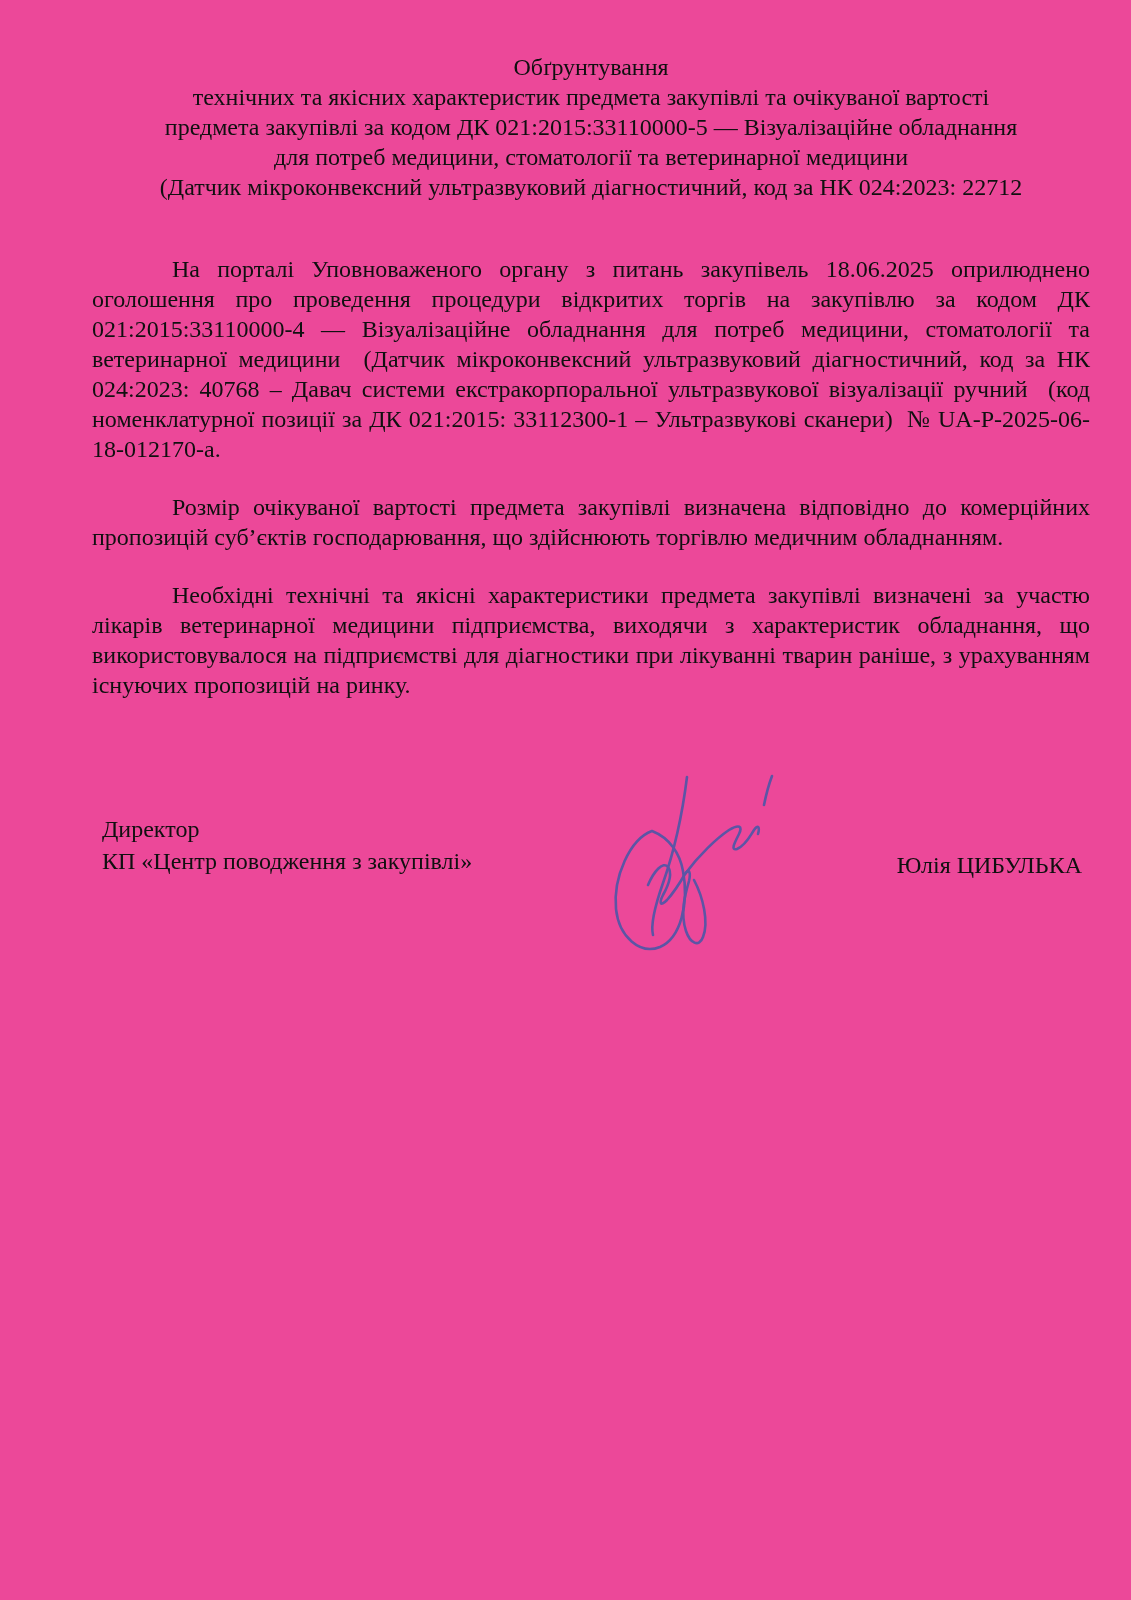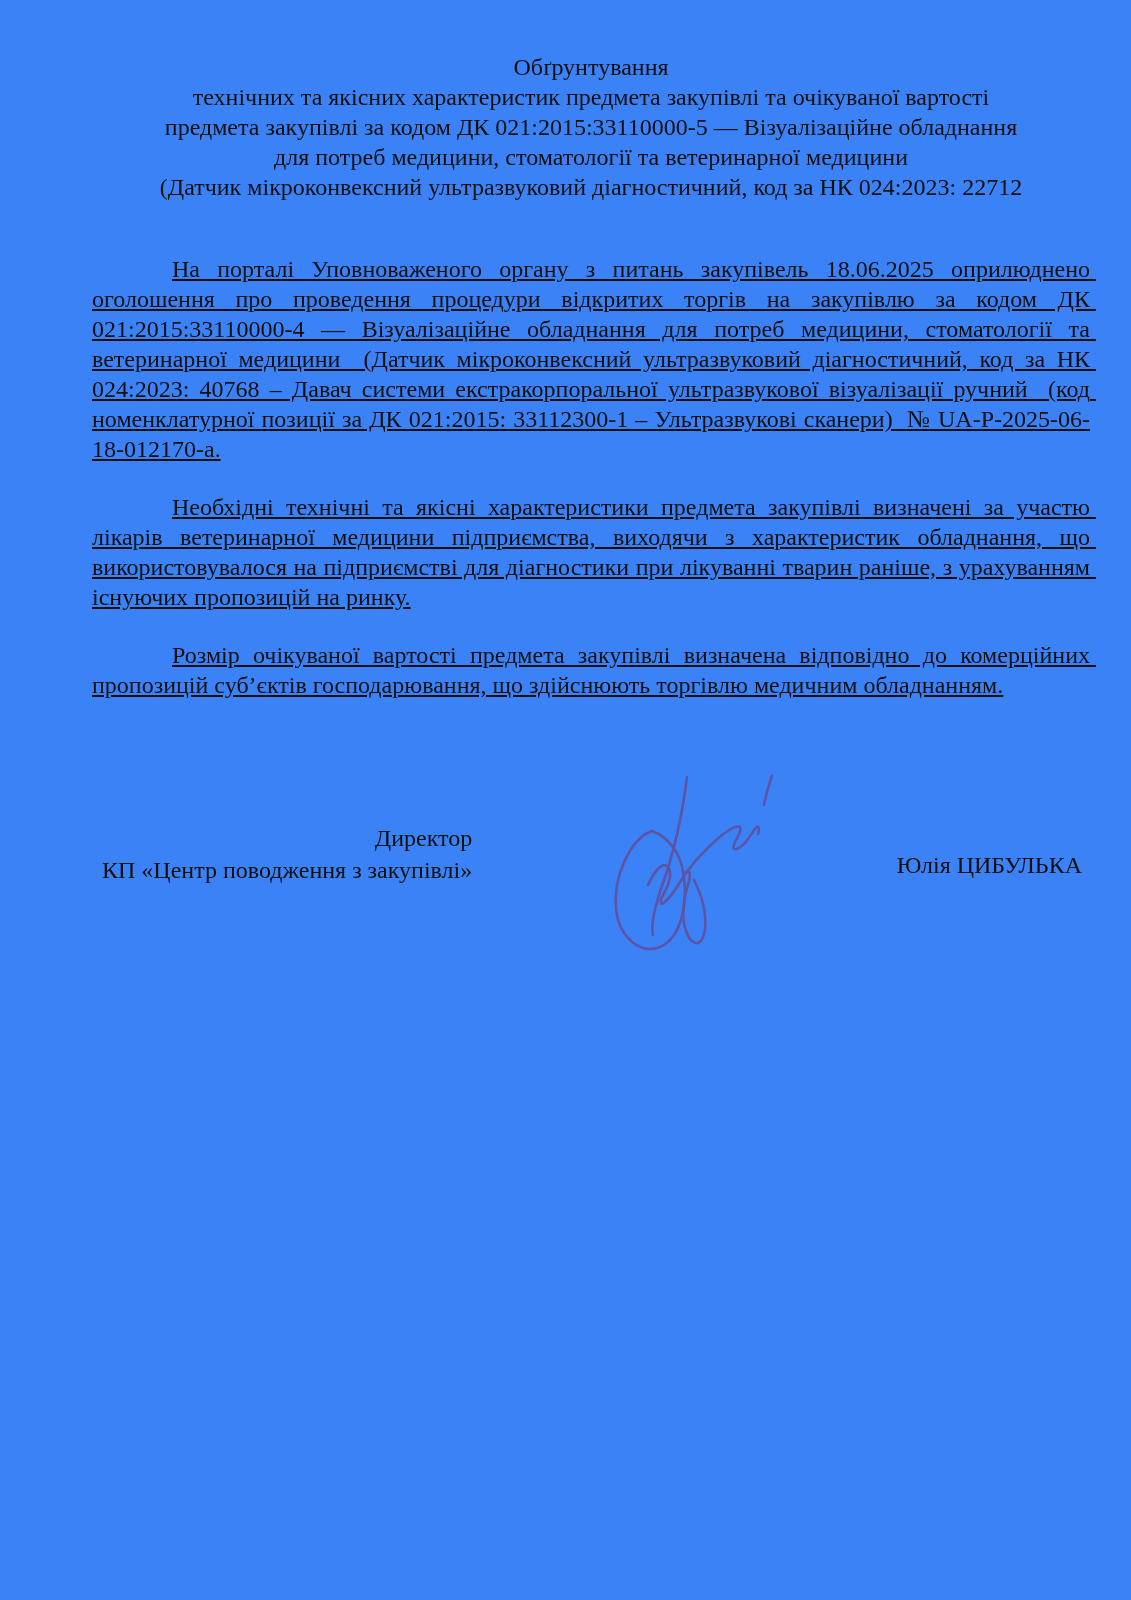--- a/index.html
+++ b/index.html
@@ -5,54 +5,53 @@
   html, body {
     margin: 0;
     padding: 0;
     background: #ffffff;
   }
   .page {
     position: relative;
     width: 1131px;
     height: 1600px;
     margin: 0 auto;
-    background: #3b82f6;
+    background: #ec4899;
     color: #101010;
     font-family: "Liberation Serif", "DejaVu Serif", serif;
     font-size: 24px;
     line-height: 30px;
     box-sizing: border-box;
     padding: 52px 41px 0 92px;
     overflow: hidden;
   }
   .doc-title {
     text-align: center;
     margin: 0 0 52px 0;
   }
   .doc-title .title-line {
     white-space: pre-wrap;
   }
   .doc-body p.para {
     margin: 0 0 28px 0;
     text-align: justify;
     text-indent: 80px;
     white-space: pre-wrap;
-    text-decoration: underline;
   }
   .signature-block {
     position: relative;
     margin-top: 106px;
     height: 240px;
   }
   .sig-left {
     position: absolute;
     left: 10px;
-    top: 16px;
+    top: 7px;
     line-height: 32px;
-    text-align: right;
+    text-align: left;
   }
   .sig-name {
     position: absolute;
     right: 8px;
     top: 44px;
     text-align: right;
   }
   .sig-scribble {
     position: absolute;
     left: 498px;
@@ -74,22 +73,22 @@
   <header class="doc-title">
       <div class="title-line">Обґрунтування</div>
       <div class="title-line">технічних та якісних характеристик предмета закупівлі та очікуваної вартості</div>
       <div class="title-line">предмета закупівлі за кодом ДК 021:2015:33110000-5 — Візуалізаційне обладнання</div>
       <div class="title-line">для потреб медицини, стоматології та ветеринарної медицини</div>
       <div class="title-line">(Датчик мікроконвексний ультразвуковий діагностичний, код за НК 024:2023: 22712</div>
     </header>
 
   <main class="doc-body">
       <p class="para">На порталі Уповноваженого органу з питань закупівель 18.06.2025 оприлюднено оголошення про проведення процедури відкритих торгів на закупівлю за кодом ДК 021:2015:33110000-4 — Візуалізаційне обладнання для потреб медицини, стоматології та ветеринарної медицини  (Датчик мікроконвексний ультразвуковий діагностичний, код за НК 024:2023: 40768 – Давач системи екстракорпоральної ультразвукової візуалізації ручний  (код номенклатурної позиції за ДК 021:2015: 33112300-1 – Ультразвукові сканери)  № UA-P-2025-06-18-012170-а.</p>
+      <p class="para">Розмір очікуваної вартості предмета закупівлі визначена відповідно до комерційних пропозицій суб’єктів господарювання, що здійснюють торгівлю медичним обладнанням.</p>
       <p class="para">Необхідні технічні та якісні характеристики предмета закупівлі визначені за участю лікарів ветеринарної медицини підприємства, виходячи з характеристик обладнання, що використовувалося на підприємстві для діагностики при лікуванні тварин раніше, з урахуванням існуючих пропозицій на ринку.</p>
-      <p class="para">Розмір очікуваної вартості предмета закупівлі визначена відповідно до комерційних пропозицій суб’єктів господарювання, що здійснюють торгівлю медичним обладнанням.</p>
     </main>
 
   <footer class="signature-block">
 
     <div class="sig-left">
       <div>Директор</div>
       <div>КП «Центр поводження з закупівлі»</div>
     </div>
 
     <div class="sig-scribble">

